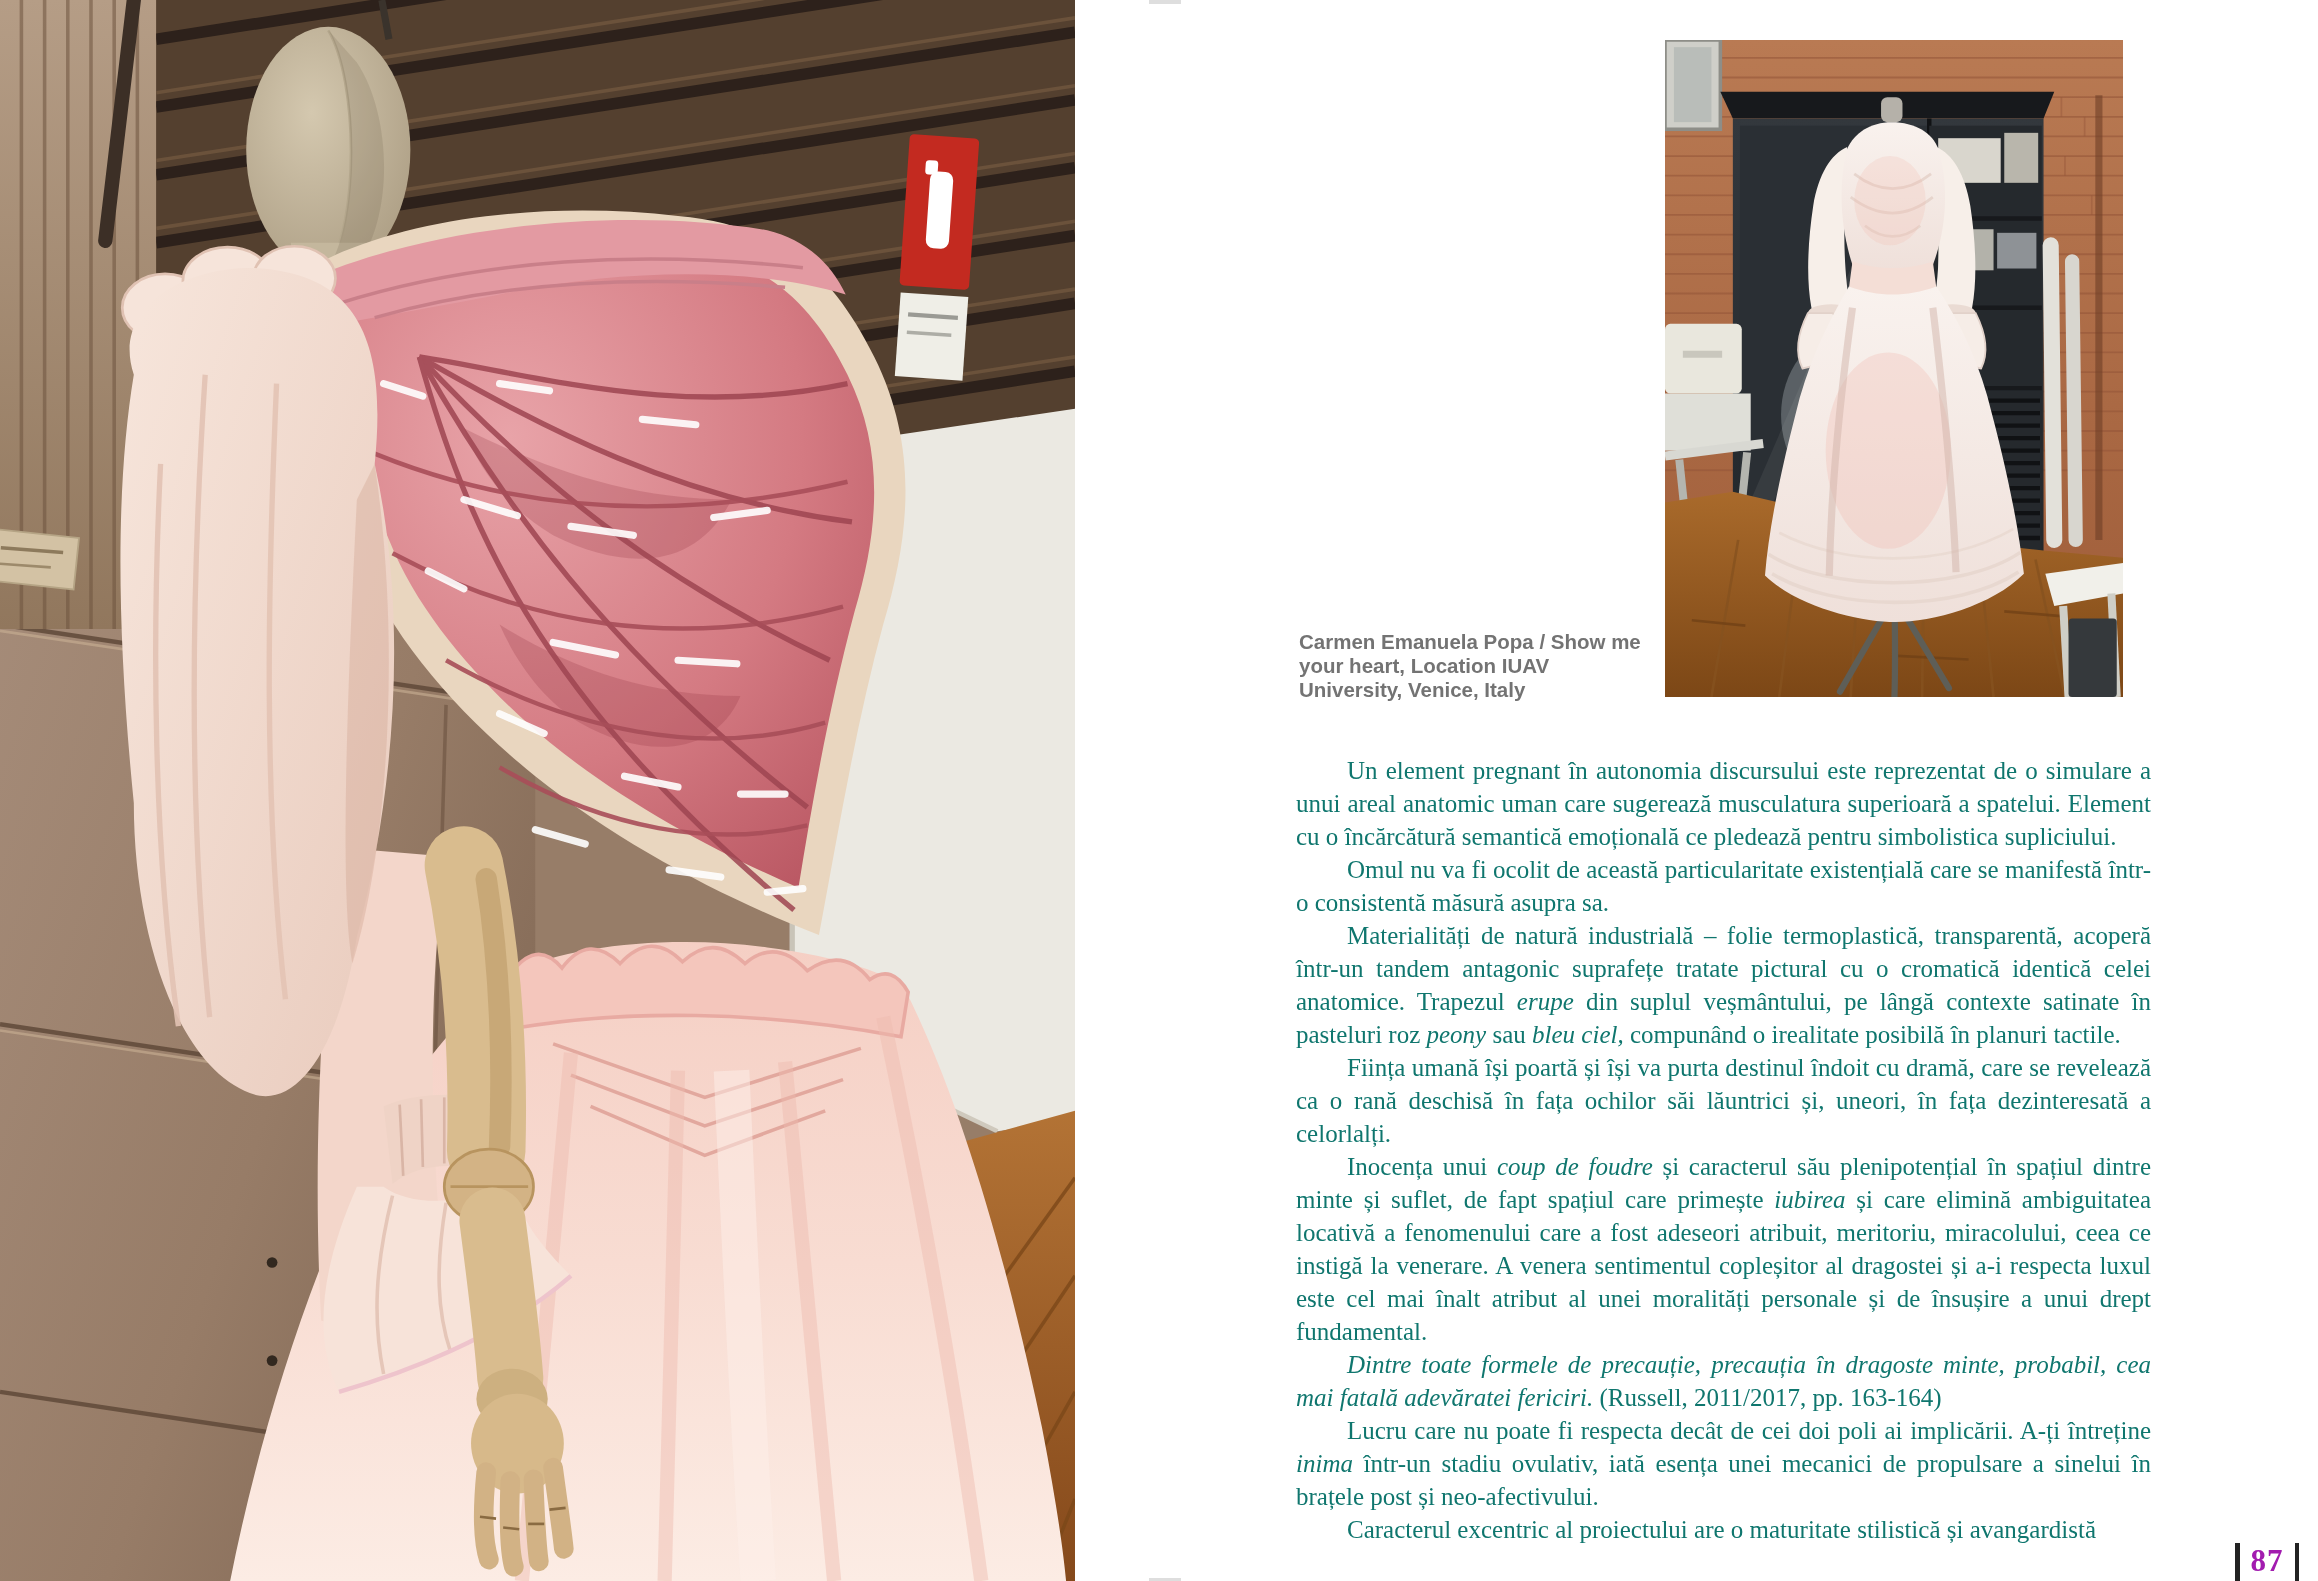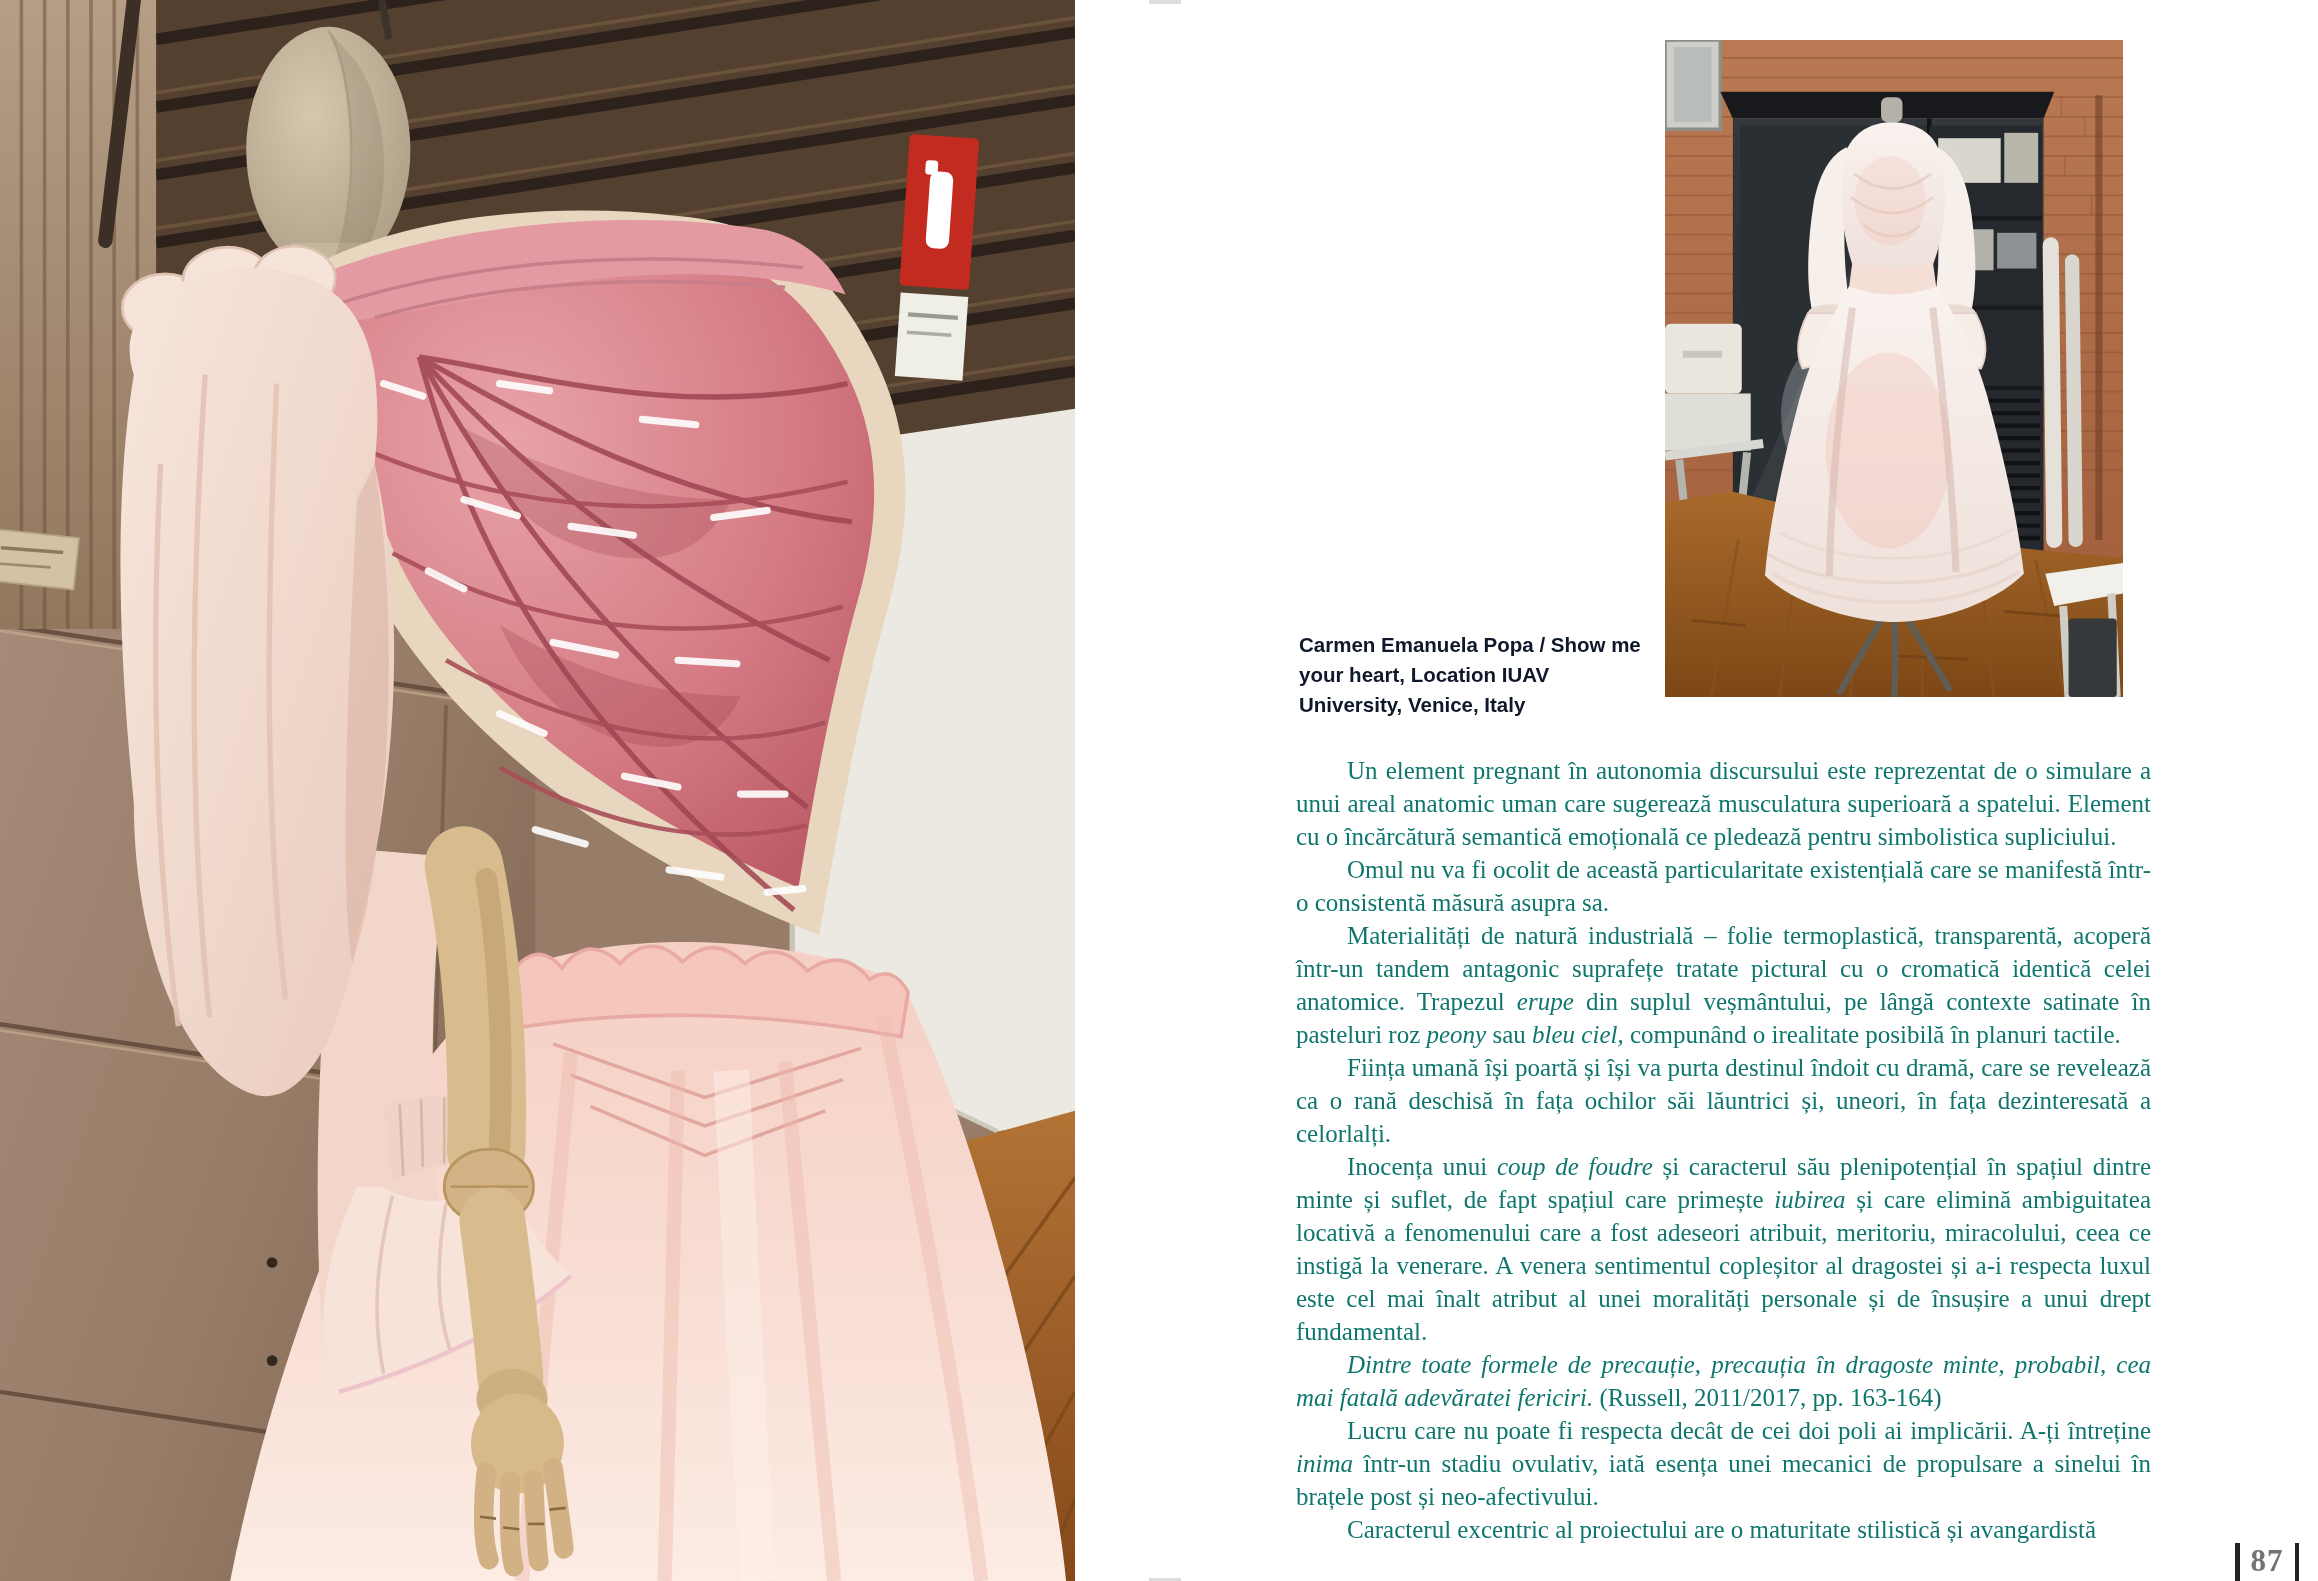--- a/index.html
+++ b/index.html
@@ -11,31 +11,31 @@
   
   .gutter-mark{position:absolute;width:32px;height:3.6px;background:#dedede;}
   .gutter-mark.top{left:1149px;top:0;}
   .gutter-mark.bottom{left:1149px;top:1578px;}
   
   .studio-photo{position:absolute;left:1665px;top:40px;width:458px;height:657px;margin:0;}
   .studio-photo svg{display:block;width:100%;height:100%;}
   
   .caption{position:absolute;left:1299px;top:630px;width:350px;
            font-family:"Liberation Sans",sans-serif;font-weight:700;
-           font-size:20.5px;line-height:30px;color:#0f172a;}
+           font-size:20.5px;line-height:24px;color:#737373;}
   
   .article{position:absolute;left:1296px;top:754px;width:855px;color:#0f766e;
            font-size:25px;line-height:33px;text-align:justify;}
   .article p{margin:0;text-indent:51px;}
   .article em{}
   
   .pageno{position:absolute;left:2235px;top:1543px;display:flex;align-items:flex-start;}
   .pageno .bar{width:4.5px;height:38px;background:#222222;}
   .pageno .num{width:55px;text-align:center;font-size:31px;font-weight:bold;
-               color:#737373;line-height:36px;letter-spacing:0.9px;}
+               color:#a21caf;line-height:36px;letter-spacing:0.9px;}
 </style>
 </head>
 <body>
 
 <div class="spread">
 
   <figure class="left-photo">
     <svg viewBox="0 0 1205 1772" preserveAspectRatio="none" aria-hidden="true">
       <defs>
         <linearGradient id="woodPanel" x1="0" y1="0" x2="1" y2="1">

